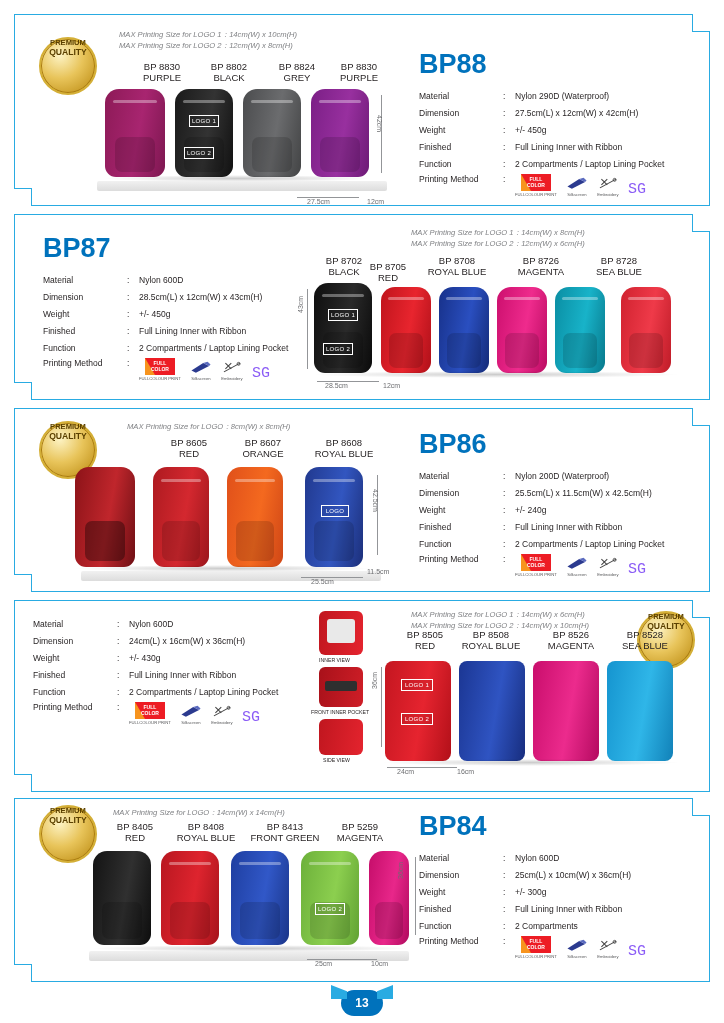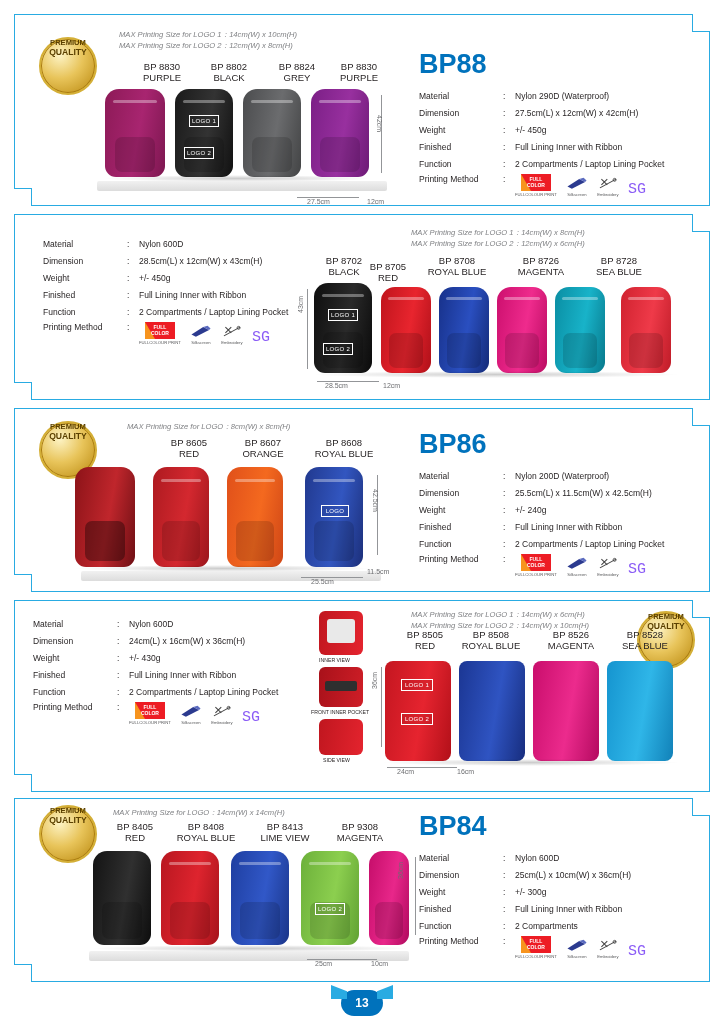--- a/index.html
+++ b/index.html
@@ -274,20 +274,21 @@
 
 <div class="panel" style="top:214px;height:186px;padding-left:10px;">
   <div class="clip-tr"></div>
   <div class="clip-bl"></div>
   <div class="panel-inner">
 
     <div class="note" style="left:386px;top:12px;">MAX Printing Size for LOGO 1：14cm(W) x 8cm(H)</div>
     <div class="note" style="left:386px;top:23px;">MAX Printing Size for LOGO 2：12cm(W) x 6cm(H)</div>
 
     <div class="spec" style="left:18px;top:20px;width:300px;">
+      <div class="title">BP87</div>
       <table>
         <tbody>
               <tr>
           <td class="k">Material</td>
           <td class="c">:</td>
           <td class="v">Nylon 600D</td>
         </tr>
         <tr>
           <td class="k">Dimension</td>
           <td class="c">:</td>
@@ -684,24 +685,24 @@
     <div class="mlabel" style="left:86px;top:22px;width:68px;">
       <span class="code">BP 8405</span>
       <span class="cname">RED</span>
     </div>
     <div class="mlabel" style="left:152px;top:22px;width:78px;">
       <span class="code">BP 8408</span>
       <span class="cname">ROYAL BLUE</span>
     </div>
     <div class="mlabel" style="left:228px;top:22px;width:84px;">
       <span class="code">BP 8413</span>
-      <span class="cname">LIME VIEW</span>
+      <span class="cname">FRONT GREEN</span>
     </div>
     <div class="mlabel" style="left:306px;top:22px;width:78px;">
-      <span class="code">BP 9308</span>
+      <span class="code">BP 5259</span>
       <span class="cname">MAGENTA</span>
     </div>
 
     <div class="bag" style="left:78px;top:52px;width:58px;height:94px;">
       <div class="body" style="background:linear-gradient(100deg,#131313,#303030 55%,#0d0d0d);"></div>
       <div class="pocket"></div>
     </div>
     <div class="bag" style="left:146px;top:52px;width:58px;height:94px;">
       <div class="body" style="background:linear-gradient(100deg,#b81720,#de242e 55%,#a6131b);"></div>
       <div class="pocket"></div>

